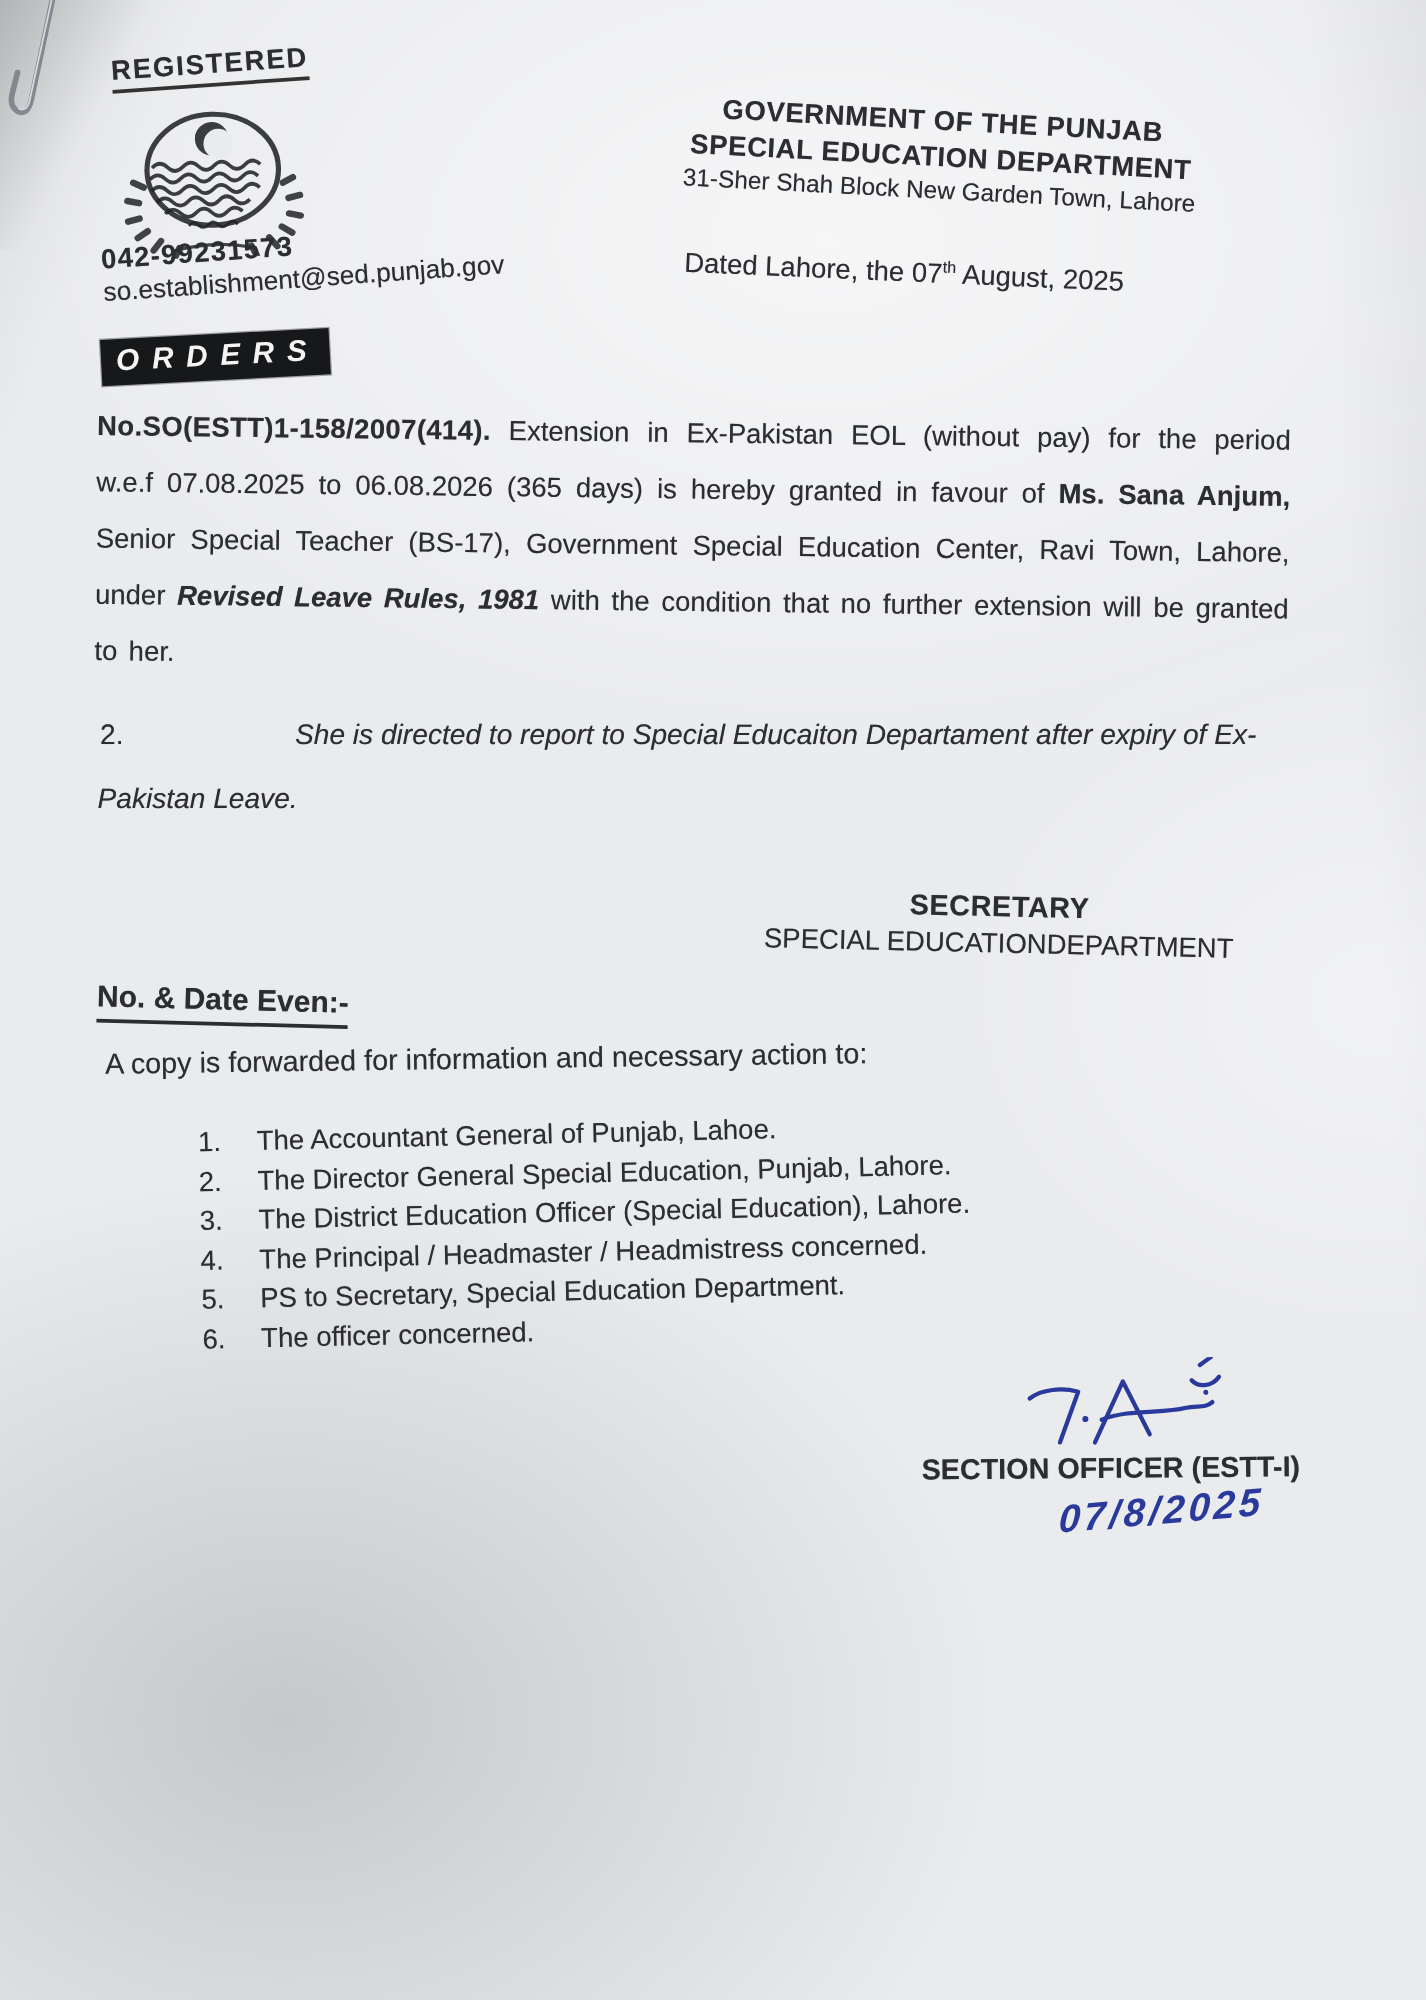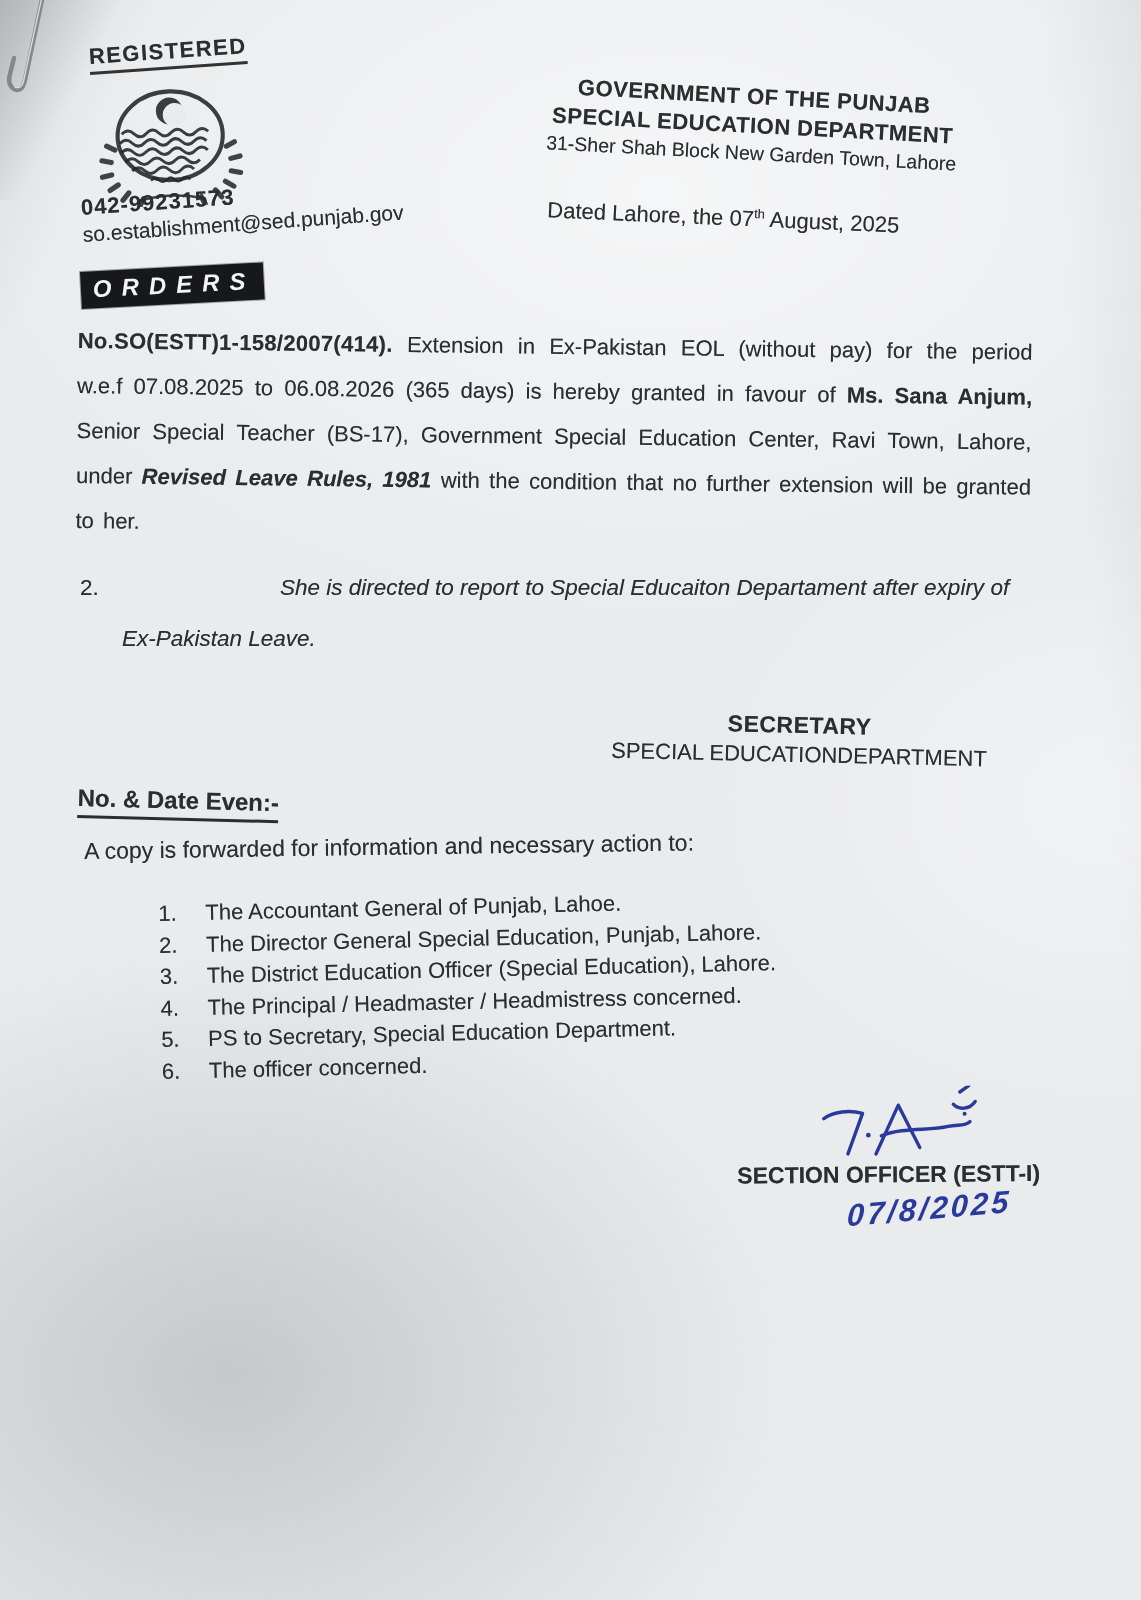--- a/index.html
+++ b/index.html
@@ -34,21 +34,21 @@
   .letterhead .l3{font-size:19.5px;line-height:27px;}
   .dateline{top:197px;left:548px;font-size:22px;transform:rotate(2.5deg);transform-origin:left top;}
   .dateline sup{font-size:13px;}
   .para1{top:318px;left:78px;width:955px;font-size:22px;line-height:45px;
     text-align:justify;word-spacing:3px;transform:rotate(0.7deg);transform-origin:left top;}
   .para1 .ref{font-weight:bold;letter-spacing:0.3px;}
   .para1 .nm{font-weight:bold;}
   .para1 .rules{font-weight:bold;font-style:italic;}
   .para2{top:562px;left:78px;width:958px;font-size:22.5px;line-height:51px;}
   .para2 .num{position:absolute;left:2px;top:0;font-style:normal;}
-  .para2 .txt{display:block;font-style:italic;text-indent:158px;margin-left:44px;}
+  .para2 .txt{display:block;font-style:italic;text-indent:158px;}
   .signatory{top:710px;left:560px;width:480px;text-align:center;
     transform:rotate(1.3deg);transform-origin:center top;}
   .signatory .t{font-size:23px;font-weight:bold;letter-spacing:0.5px;line-height:30px;}
   .signatory .d{font-size:22px;line-height:30px;}
   .dist-heading{top:784px;left:78px;font-size:24px;font-weight:bold;
     border-bottom:3px solid #2c2d30;padding-bottom:3px;
     transform:rotate(1.5deg);transform-origin:left top;}
   .copy-line{top:838px;left:84px;font-size:23px;transform:rotate(-0.8deg);transform-origin:left top;}
   .dist-list{top:898px;left:158px;font-size:22px;line-height:31.5px;
     transform:rotate(-1.3deg);transform-origin:left top;}

